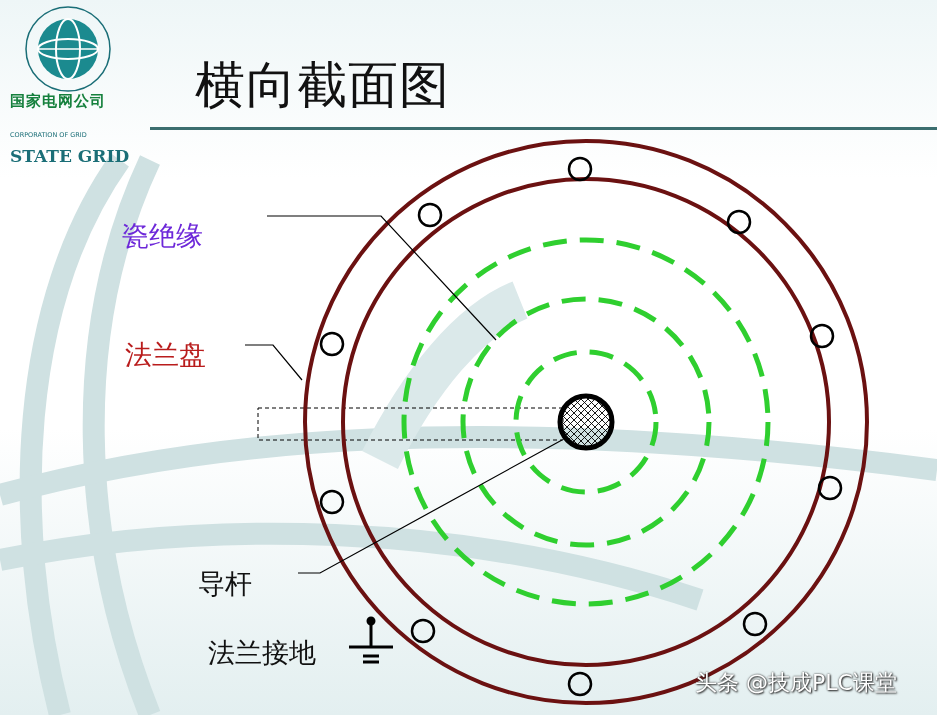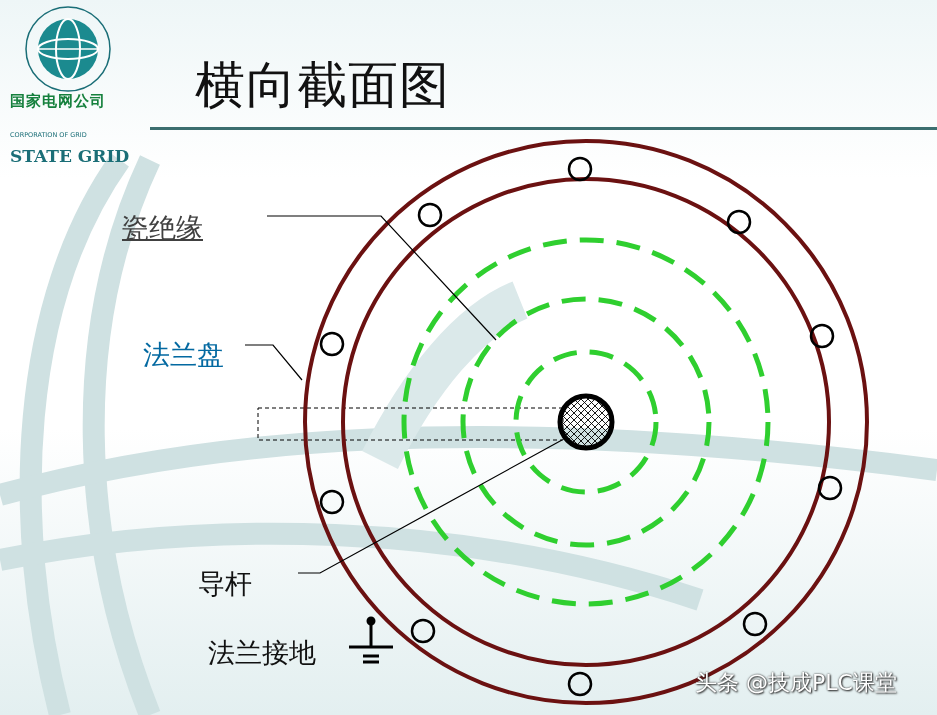--- a/index.html
+++ b/index.html
@@ -7,22 +7,22 @@
          background: linear-gradient(180deg,#eef6f7 0%,#ffffff 25%,#ffffff 60%,#e3eff0 100%);
          font-family: "DejaVu Sans", sans-serif; }
   .bg { position:absolute; left:0; top:0; }
   .logo { position:absolute; left:8px; top:4px; width:120px; height:138px; }
   .logo-cn { position:absolute; left:10px; top:92px; font-size:15px; font-weight:bold; color:#15803d; letter-spacing:1px; }
   .logo-en { position:absolute; left:10px; top:110px; font-family:"DejaVu Serif", serif; font-size:17px; font-weight:bold; color:#1a6e77;margin-top:36px; }
   .logo-sub { position:absolute; left:10px; top:131px; font-size:6.5px; color:#1a6e77; }
   .title { position:absolute; left:195px; top:52px; font-family:"DejaVu Serif", serif; font-size:50px; color:#111; letter-spacing:1px; }
   .rule { position:absolute; left:150px; top:127px; width:787px; height:3px; background:#3b6e6f; }
   .lbl { position:absolute; font-size:27px; }
-  .lbl-ins { left:122px; top:210px; color:#404040;text-decoration:underline; }
-  .lbl-fl { left:125px; top:337px; color:#0369a1;margin-left:18px; }
+  .lbl-ins { left:122px; top:218px; color:#6d28d9; }
+  .lbl-fl { left:125px; top:337px; color:#b91c1c; }
   .lbl-rod { left:198px; top:566px; color:#111;text-align:right; }
   .lbl-gnd { left:208px; top:635px; color:#111; }
   .wm { position:absolute; left:695px; top:668px; font-size:22px; color:#fff;
         text-shadow:0 0 2px #333, 1px 1px 2px #222; }
   svg.diag { position:absolute; left:0; top:0; }
 </style>
 </head>
 <body>
 
 <svg class="bg" width="937" height="715" viewBox="0 0 937 715">

